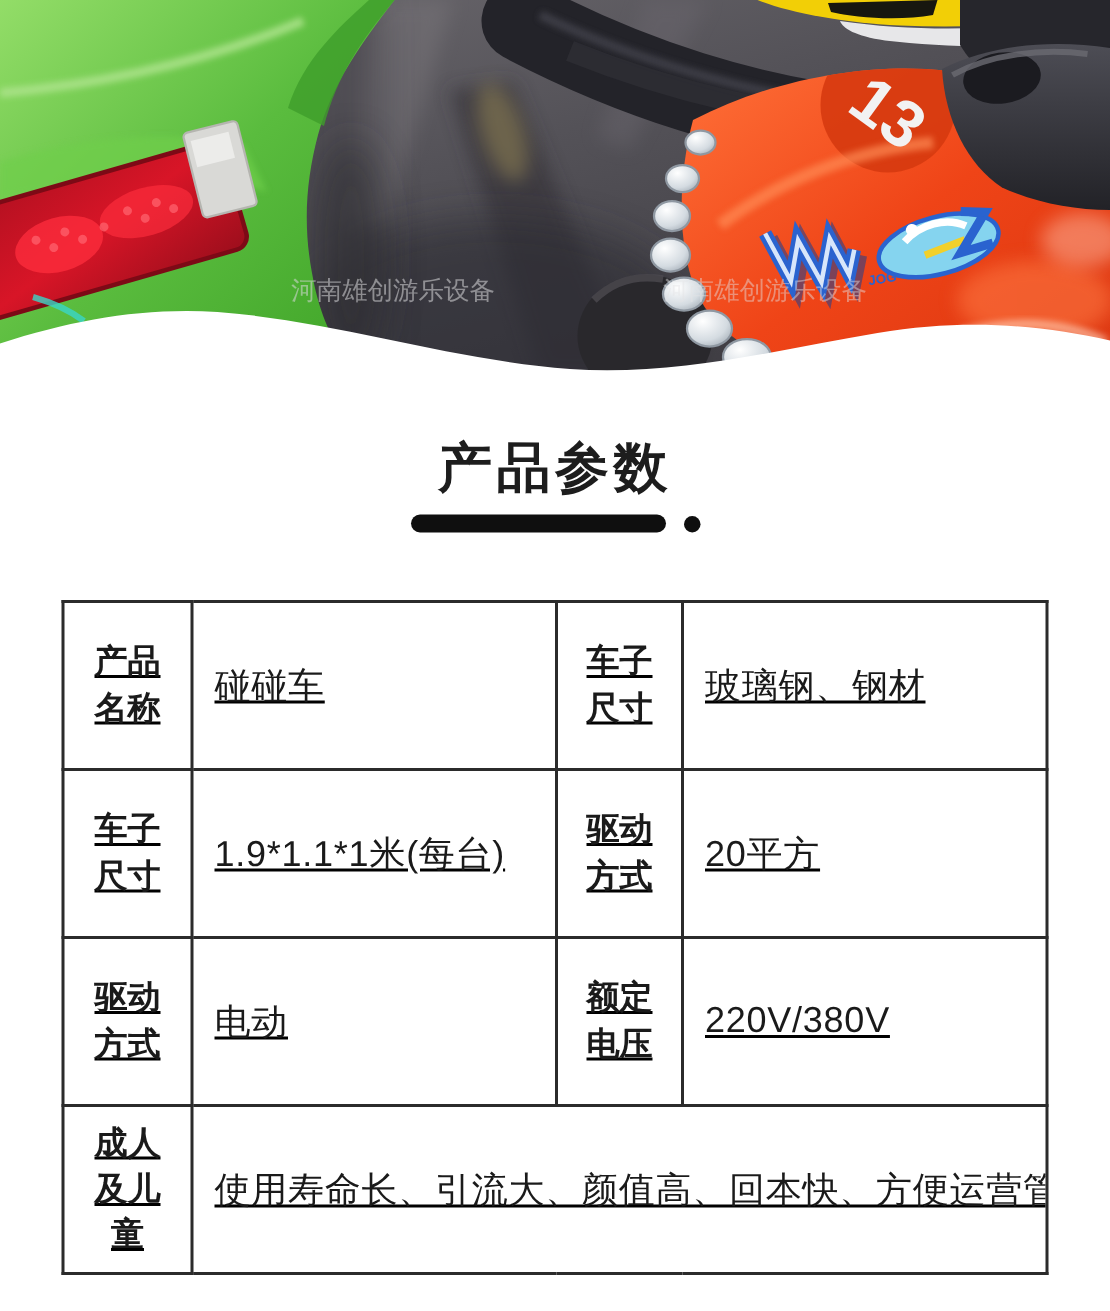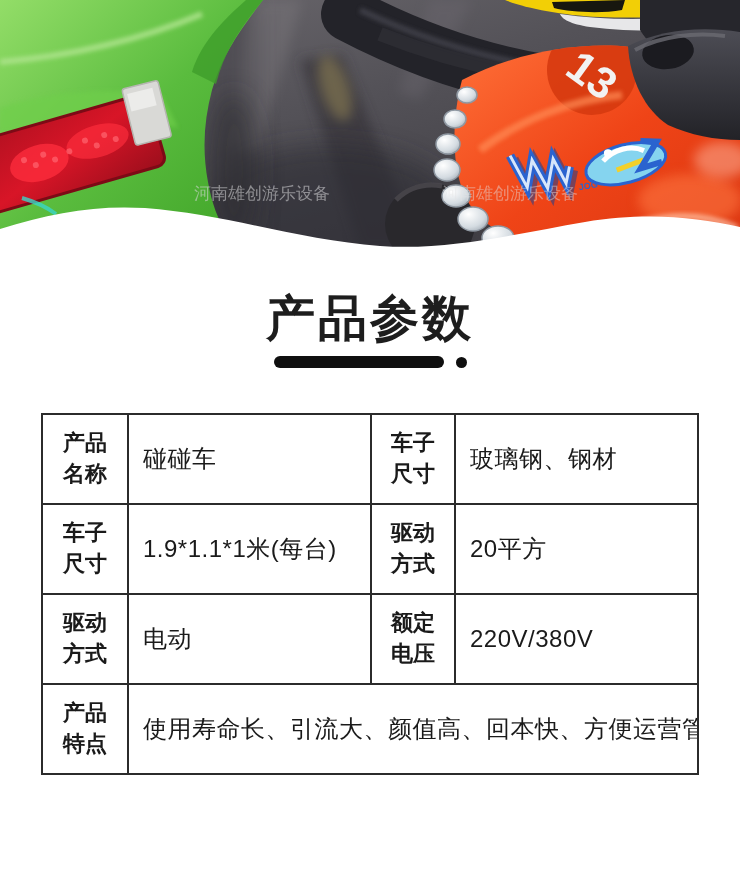--- a/index.html
+++ b/index.html
@@ -6,38 +6,38 @@
   body{
     width:740px;height:874px;overflow:hidden;position:relative;
     font-family:"Liberation Sans","DejaVu Sans",sans-serif;
     -webkit-font-smoothing:antialiased;
   }
   .photo{width:740px;height:280px;position:relative;}
   .photo svg{display:block;}
 
   .title-wrap{margin-top:14px;text-align:center;}
   .page-title{
-    margin:0;font-size:49px;font-weight:700;color:#1d1d1d;
+    margin:0;font-size:36px;font-weight:700;color:#1d1d1d;
     letter-spacing:3px;line-height:1;
   }
   .divider-row{
     margin-top:13px;display:flex;align-items:center;justify-content:center;gap:12px;
   }
   .divider-bar{width:170px;height:12px;border-radius:6px;background:#0f0f0f;}
   .divider-dot{width:11px;height:11px;border-radius:50%;background:#0f0f0f;}
 
   .spec-table{
     margin:45px auto 0;border-collapse:collapse;table-layout:fixed;
     width:656px;
   }
   .spec-table td{
     border:2px solid #2b2b2b;vertical-align:middle;color:#1a1a1a;
     overflow:hidden;
   }
-  .spec-table tr{height:90px;}
+  .spec-table tr{height:112px;text-decoration:underline;}
   td.lbl{
     font-weight:700;font-size:22px;line-height:1.4;text-align:center;
     padding:0 17px;word-break:break-all;
   }
   td.val{
     font-weight:400;font-size:24px;text-align:left;padding:0 6px 0 14px;
     letter-spacing:0.5px;white-space:nowrap;margin-top:48px;
   }
 </style>
 </head>
@@ -231,17 +231,17 @@
       <td class="lbl">驱动方式</td>
       <td class="val">20平方</td>
     </tr>
     <tr>
       <td class="lbl">驱动方式</td>
       <td class="val">电动</td>
       <td class="lbl">额定电压</td>
       <td class="val">220V/380V</td>
     </tr>
     <tr>
-      <td class="lbl">产品特点</td>
+      <td class="lbl">成人及儿童</td>
       <td class="val" colspan="3">使用寿命长、引流大、颜值高、回本快、方便运营管理</td>
     </tr>
   </tbody>
 </table>
 
 </body></html>

